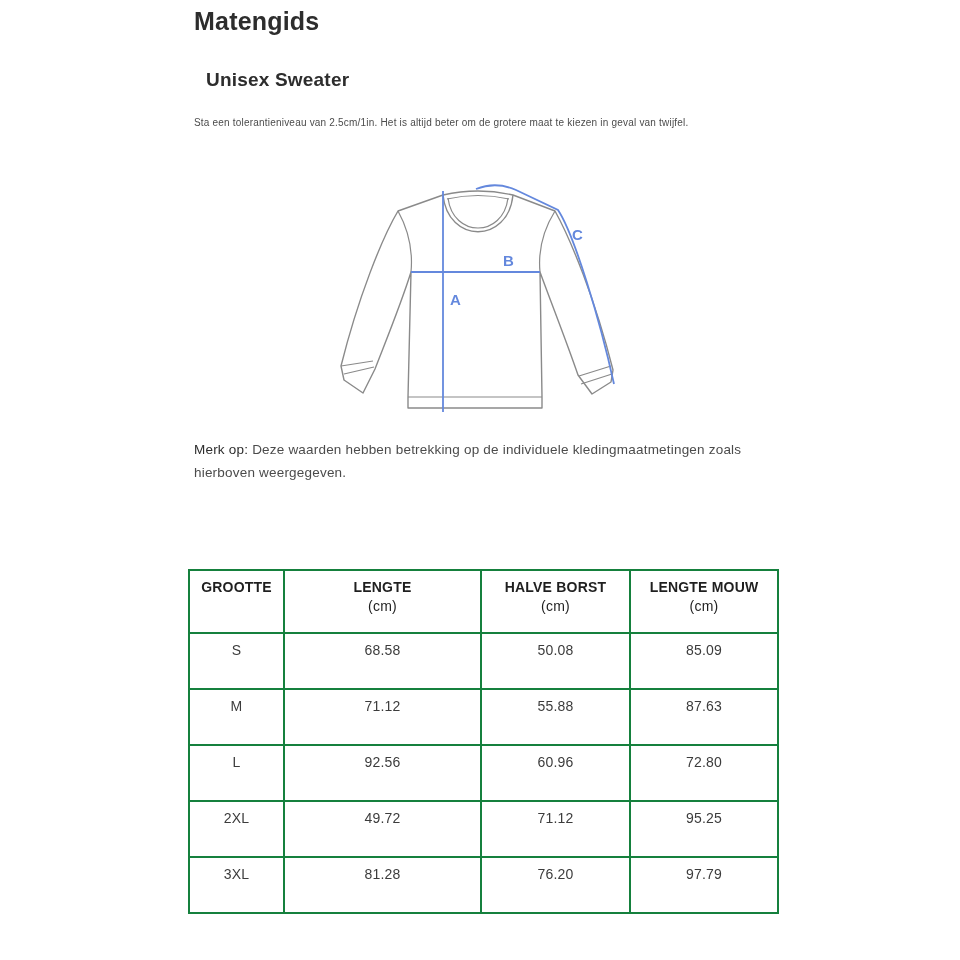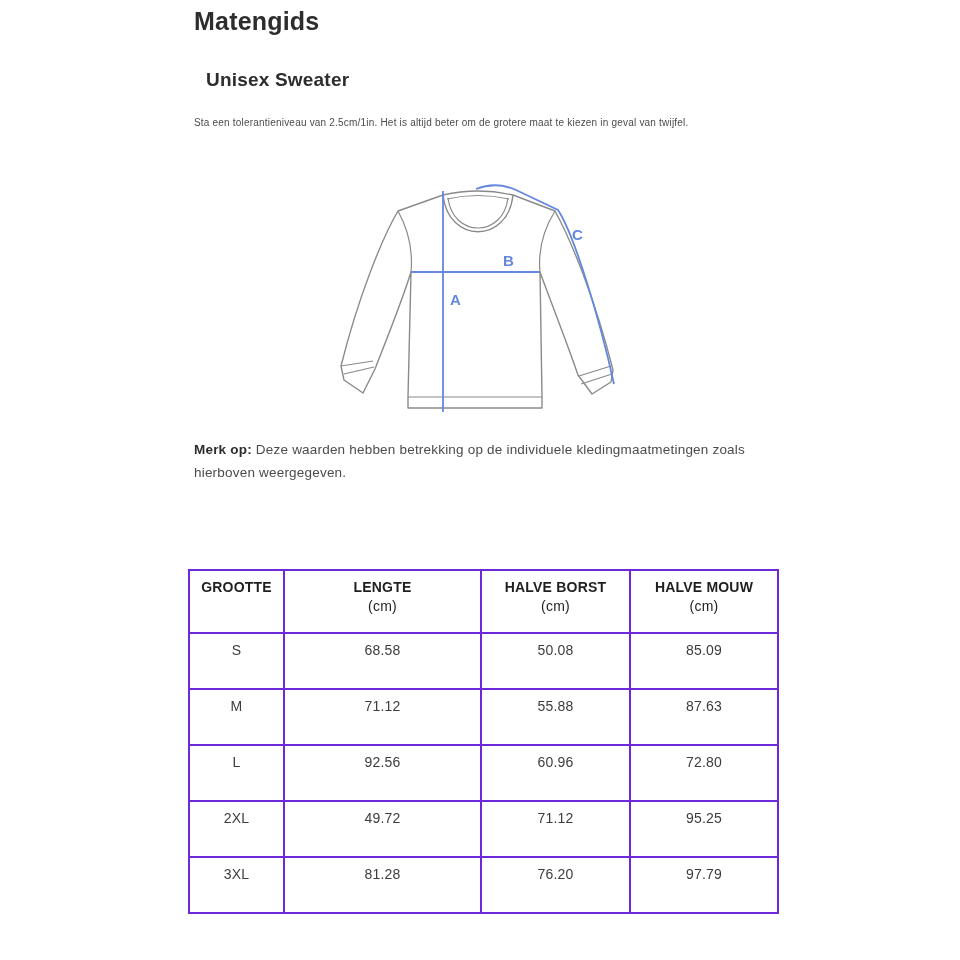--- a/index.html
+++ b/index.html
@@ -10,25 +10,25 @@
   .abs{position:absolute;}
   h1.page-title{left:194px;top:8px;margin:0;font-size:25px;line-height:1.1;
     font-weight:700;letter-spacing:.2px;color:#2d2d2d;}
   h2.page-subtitle{left:194px;top:57px;margin:12px;font-size:19px;line-height:1.15;
     font-weight:700;letter-spacing:.2px;color:#2d2d2d;}
   p.intro{left:194px;top:111px;margin:0;width:580px;font-size:10px;line-height:23px;
     color:#4b4b4b;letter-spacing:.2px;}
   .diagram{left:330px;top:170px;width:300px;height:250px;}
   p.note{left:194px;top:438px;margin:0;width:552px;font-size:13.5px;line-height:23px;
     color:#4b4b4b;letter-spacing:.2px;}
-  p.note strong{color:#2d2d2d;font-weight:700;margin-right:4px;}
+  p.note strong{color:#2d2d2d;font-weight:400;margin-right:4px;}
   table.size-table{left:188px;top:569px;border-collapse:collapse;table-layout:fixed;
     background:#fff;}
   table.size-table th,table.size-table td{
-    border:2px solid #6d28d9;text-align:center;vertical-align:top;
+    border:2px solid #15803d;text-align:center;vertical-align:top;
     font-size:14px;letter-spacing:.2px;}
   table.size-table th{height:54px;padding:7px 2px 0 2px;font-weight:700;color:#1f1f1f;
     line-height:19px;}
   table.size-table td{height:46px;padding:8px 2px 0 2px;font-weight:400;color:#3c3c3c;}
   .col-size{width:95px;}.col-length{width:197px;}.col-chest{width:149px;}.col-sleeve{width:148px;}
   .unit{display:block;font-weight:400;}
   svg text.measure-label{font-family:"Liberation Sans","DejaVu Sans",sans-serif;
     font-size:15px;font-weight:700;fill:#6488dd;}
 </style>
 </head>
@@ -93,21 +93,21 @@
         </th>
         <th>
           <span>LENGTE</span>
           <span class="unit">(cm)</span>
         </th>
         <th>
           <span>HALVE BORST</span>
           <span class="unit">(cm)</span>
         </th>
         <th>
-          <span>HALVE MOUW</span>
+          <span>LENGTE MOUW</span>
           <span class="unit">(cm)</span>
         </th>
       </tr>
     </thead>
     <tbody>
       <tr>
         <td>S</td>
         <td>68.58</td>
         <td>50.08</td>
         <td>85.09</td>

